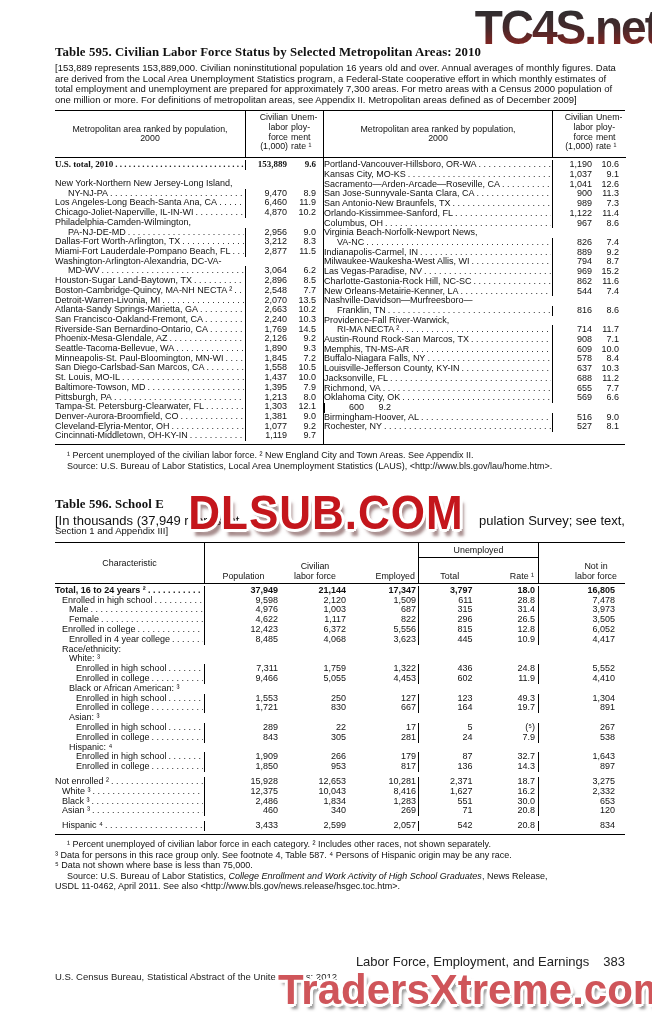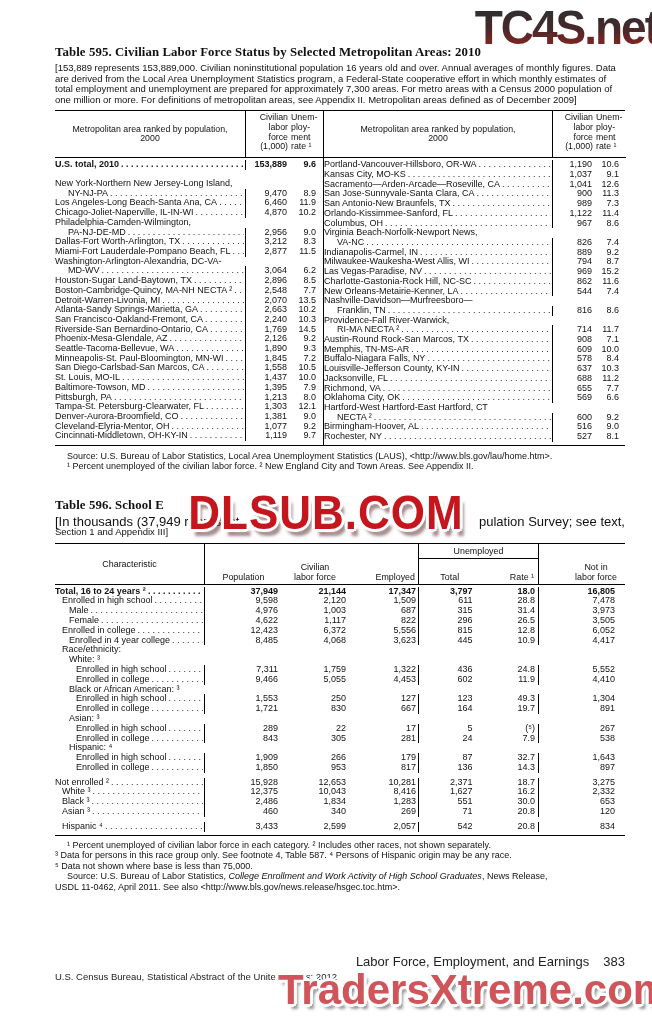--- a/index.html
+++ b/index.html
@@ -18,21 +18,21 @@
   .half.left{width:268px;}
   .half.right{width:302px;border-left:1px solid #000;}
   .t-head{display:flex;height:46px;border-bottom:1px solid #000;font-size:8.8px;line-height:9.6px;}
   .h-area{flex:1;display:flex;align-items:center;justify-content:center;text-align:center;white-space:pre-line;}
   .h-lf{width:46px;border-left:1px solid #000;text-align:right;white-space:pre-line;padding:2px 3px 0 0;box-sizing:border-box;}
   .half.right .h-lf{width:44px;}
   .h-rate{width:32px;text-align:left;white-space:pre-line;padding:2px 2px 0 0;box-sizing:border-box;}
   .half.right .h-rate{width:30px;}
   .t-body{flex:1;padding:2px 0 3px 0;}
   .r{display:flex;align-items:flex-end;font-size:9px;line-height:9.7px;}
-  .r.b{font-weight:bold;}
+  .r.b{font-weight:bold;font-family:Liberation Serif, serif;}
   .r.sp{padding-top:9px;}
   .n{flex:1;min-width:0;}
   .ln{white-space:nowrap;overflow:hidden;}
   .ln.cont{padding-left:13px;}
   .ln.last{display:flex;}
   .ln.last .t{white-space:nowrap;}
   .dots{flex:1;min-width:0;overflow:hidden;white-space:nowrap;margin:0 1px 0 2px;}
   .dots::after{content:" . . . . . . . . . . . . . . . . . . . . . . . . . . . . . . . . . . . . . . . . . . . . . . . . . . . . . . . . . . . .";}
   .v{text-align:right;box-sizing:border-box;}
   .v.lf{width:46px;border-left:1px solid #000;padding-right:4px;}
@@ -613,27 +613,20 @@
                 <div class="n">
                   <div class="ln last">
                     <span class="t">Oklahoma City, OK</span>
                     <span class="dots"></span>
                   </div>
                 </div>
                 <div class="v lf">569</div>
                 <div class="v rt">6.6</div>
               </div>
               <div class="r">
-                <div class="n">
-                  <div class="ln">Hartford-West Hartford-East Hartford, CT</div>
-                  <div class="ln cont last">
-                    <span class="t">NECTA ²</span>
-                    <span class="dots"></span>
-                  </div>
-                </div>
                 <div class="v lf">600</div>
                 <div class="v rt">9.2</div>
               </div>
               <div class="r">
                 <div class="n">
                   <div class="ln last">
                     <span class="t">Birmingham-Hoover, AL</span>
                     <span class="dots"></span>
                   </div>
                 </div>
@@ -648,22 +641,22 @@
                   </div>
                 </div>
                 <div class="v lf">527</div>
                 <div class="v rt">8.1</div>
               </div>
             </div>
         </div>
       </div>
 
       <div class="footnote" id="fn595">
+          <div class="fn-line ind">¹ Percent unemployed of the civilian labor force. ² New England City and Town Areas. See Appendix II.</div>
           <div class="fn-line ind">Source: U.S. Bureau of Labor Statistics, Local Area Unemployment Statistics (LAUS), &lt;http://www.bls.gov/lau/home.htm&gt;.</div>
-          <div class="fn-line ind">¹ Percent unemployed of the civilian labor force. ² New England City and Town Areas. See Appendix II.</div>
         </div>
     </section>
 
     <section class="sec596">
       <h1 class="tbl-title">Table 596. School E</h1>
       <div class="note596-l1">
         <span>[In thousands (37,949 represent</span>
         <span class="note596-gap"></span>
         <span>pulation Survey; see text,</span>
       </div>

